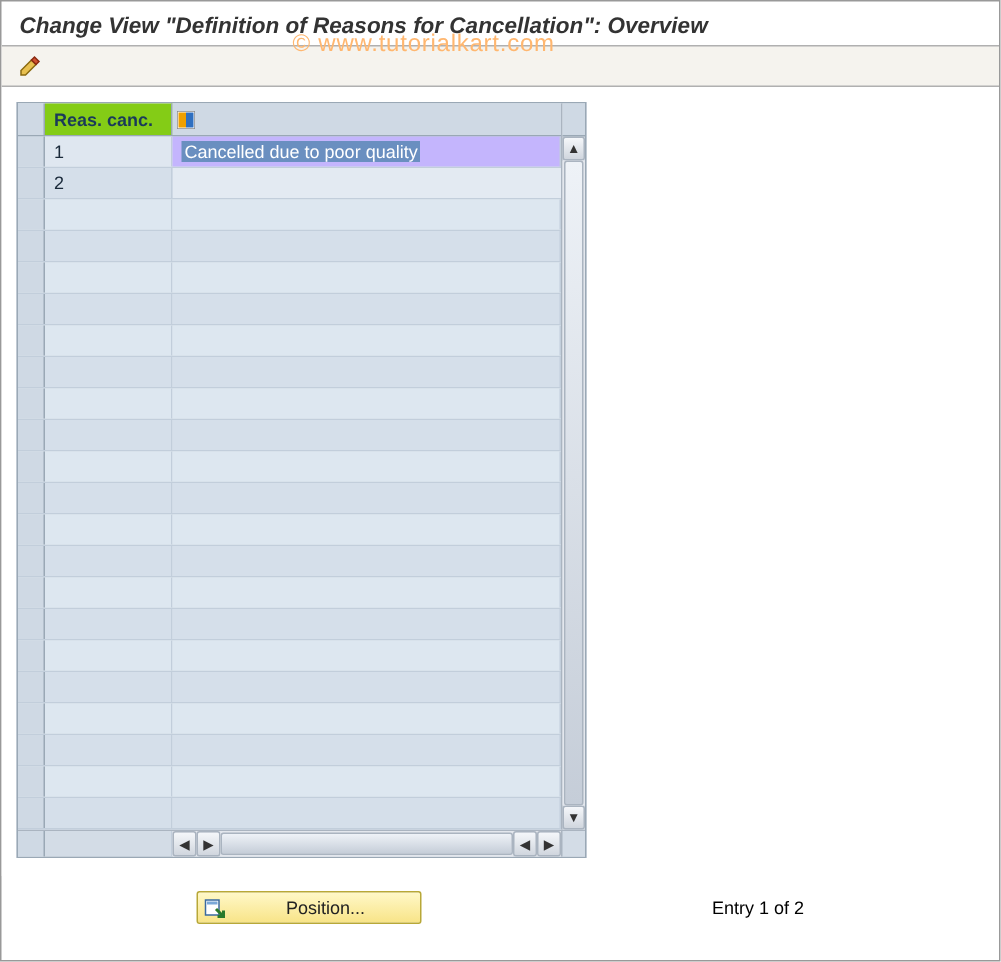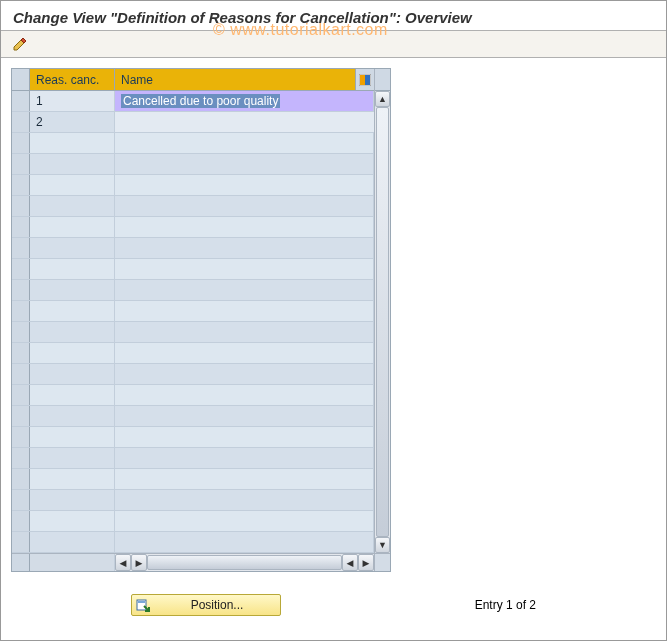--- a/index.html
+++ b/index.html
@@ -20,21 +20,21 @@
   }
   .title {
     font-weight: bold;
     font-style: italic;
     font-size: 15px;
     color: #333;
   }
   .watermark {
     position: absolute;
     top: 20px;
-    left: 212px;
+    left: 194px;
     color: #ffb770;
     font-size: 16px;
     letter-spacing: 0.5px;
     z-index: 50;
     pointer-events: none;
   }
   .toolbar {
     border-top: 1px solid #b0b0b0;
     border-bottom: 1px solid #b0b0b0;
     background: #f5f3ee;
@@ -78,24 +78,25 @@
   }
   .hdr-sel {
     width: 18px;
     border-right: 1px solid #9aa8b5;
     background: #cfd9e4;
   }
   .hdr-cell {
     border-right: 1px solid #9aa8b5;
     padding: 3px 6px;
     color: #1a3a5a;
-    background: #eab308;
+    background: #84cc16;
     font-size: 12px;
     display: flex;
     align-items: center;
+    font-weight: bold;
   }
   .hdr-cell.c1 { width: 85px; }
   .hdr-cell.c2 { flex: 1; }
   .conf-btn {
     width: 18px;
     background: #cfd9e4;
     display: flex;
     align-items: center;
     justify-content: center;
     cursor: pointer;
@@ -219,21 +220,20 @@
   </div>
 </div>
 
 <div class="main-area">
   <div class="table-wrap">
     <div class="grid-area">
       <div class="grid-inner">
         <div class="hdr-row">
           <div class="hdr-sel"></div>
           <div class="hdr-cell c1">Reas. canc.</div>
-          <div class="hdr-cell c2">Name</div>
           <div class="conf-btn">
             <svg width="12" height="12" viewBox="0 0 12 12">
               <rect x="0" y="0" width="12" height="12" fill="#fff" stroke="#888"></rect>
               <rect x="1" y="1" width="5" height="10" fill="#f0a000"></rect>
               <rect x="6" y="1" width="5" height="10" fill="#3070c0"></rect>
             </svg>
           </div>
         </div>
 
         <div class="body-row">

